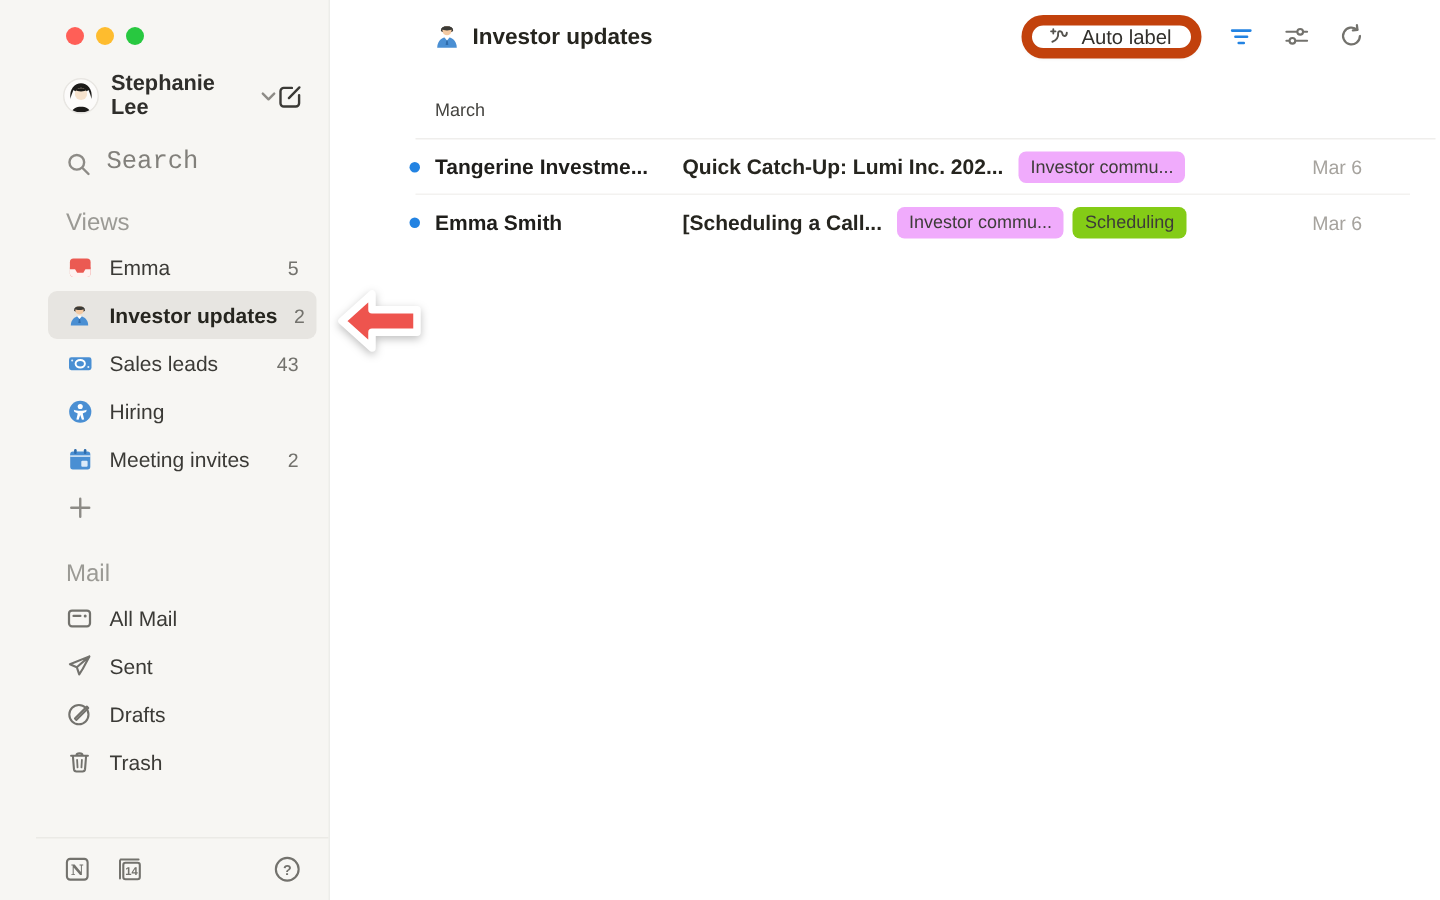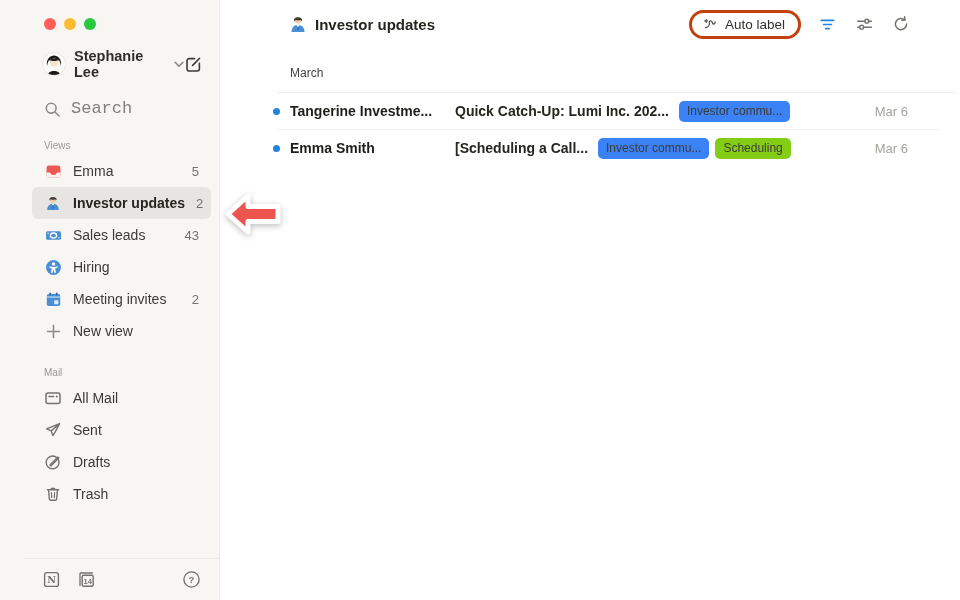--- a/index.html
+++ b/index.html
@@ -31,21 +31,21 @@
   .account-name { font-size:14.5px; font-weight:700; color:#2f2e2b; margin-left:8px; }
   .chev { margin-left:6px; display:flex; align-items:center; }
   .compose { margin-left:auto; display:flex; align-items:center; cursor:pointer; }
 
   .search-row {
     display:flex; align-items:flex-end; gap:10px; margin:14px 16px 0 20px; height:26px;
     color:#82807b; font-size:17px; cursor:pointer;font-family:Liberation Mono, monospace;
   }
 
   .group-label {
-    font-size:10px; color:#9b9a95; font-weight:500;
+    font-size:16px; color:#9b9a95; font-weight:500;
     margin:22px 0 4px 20px;
   }
   .group-label.mail { margin-top:20px; }
 
   .side-item {
     display:flex; align-items:center; gap:11px;
     height:32px; margin:0 8px; padding:0 12px; border-radius:6px;
     font-size:14px; color:#3b3a36; cursor:pointer;
   }
   .side-item.selected { background:#e7e5e1; }
@@ -65,42 +65,42 @@
   .main-header {
     display:flex; align-items:center; height:48px;
     padding-left:69px; padding-right:48px;
   }
   .main-title-icn { width:18px; height:18px; margin-right:8px; display:flex; }
   .main-title { font-size:15px; font-weight:700; color:#26251f; }
   .header-actions { margin-left:auto; display:flex; align-items:center; gap:15px; }
   .pill-btn {
     display:flex; align-items:center; gap:7px;
     height:29px; padding:0 13px 0 10px; border-radius:15px;
-    border:3px solid #c2410c; background:#fff;
+    border:7px solid #c2410c; background:#fff;
     box-shadow:0 1px 2px rgba(0,0,0,0.04);
     font-size:13.5px; color:#32302c; cursor:pointer; white-space:nowrap;
   }
   .icon-btn { display:flex; align-items:center; justify-content:center; width:22px; height:22px; cursor:pointer; }
 
   .list-section-header {
     padding:18px 0 12px 70px; font-size:12px; color:#454440;
   }
   .list-divider { height:1px; background:#efeeec; margin:0 3px 0 57px; }
   .row-divider  { height:1px; background:#f3f2f0; margin:0 20px 0 57px; }
 
   .mail-row {
     display:flex; align-items:center; height:36px;
     padding-left:53px; padding-right:52px; cursor:pointer;
   }
   .unread-dot { width:7px; height:7px; border-radius:50%; background:#2383e2; margin-right:10px; flex-shrink:0; }
   .sender { width:150px; flex-shrink:0; font-size:14px; font-weight:700; color:#1f1e1b; white-space:nowrap; overflow:hidden; }
   .subject { font-size:14px; font-weight:600; color:#26251f; white-space:nowrap; margin-left:15px; }
   .tags { display:flex; gap:6px; margin-left:10px; }
   .tag {
-    font-size:12px; color:#3d3c38; background:#3b82f6;
+    font-size:12px; color:#3d3c38; background:#f0abfc;
     padding:3px 8px; border-radius:5px; white-space:nowrap; line-height:15px;
   }
   .tag.purple { background:#84cc16; }
   .row-date { margin-left:auto; font-size:13px; color:#a6a39e; white-space:nowrap; padding-left:12px; }
 
   
   .arrow-annot {
     position:absolute; left:221px; top:189px; width:64px; height:50px;
     pointer-events:none; filter:drop-shadow(0 2px 3px rgba(0,0,0,0.25));
     z-index:10;
@@ -218,21 +218,20 @@
     <span class="lbl">Meeting invites</span>
     <span class="cnt">2</span>
   </div>
 
   <div class="side-item">
     <span class="icn">
       <svg width="15" height="15" viewBox="0 0 15 15">
         <path d="M7.5 1.5 V13.5 M1.5 7.5 H13.5" stroke="#8d8b86" stroke-width="1.6" stroke-linecap="round"></path>
       </svg>
     </span>
-    <span class="lbl">New view</span>
   </div>
 
   <div class="group-label mail">Mail</div>
 
   <div class="side-item">
     <span class="icn">
       <svg width="18" height="18" viewBox="0 0 18 18">
         <rect x="2" y="4" width="14" height="10.5" rx="2" fill="none" stroke="#73726d" stroke-width="1.5"></rect>
         <path d="M5 7.6 H9.6" stroke="#73726d" stroke-width="1.5" stroke-linecap="round"></path>
         <circle cx="12.8" cy="7.6" r="1" fill="#73726d"></circle>

